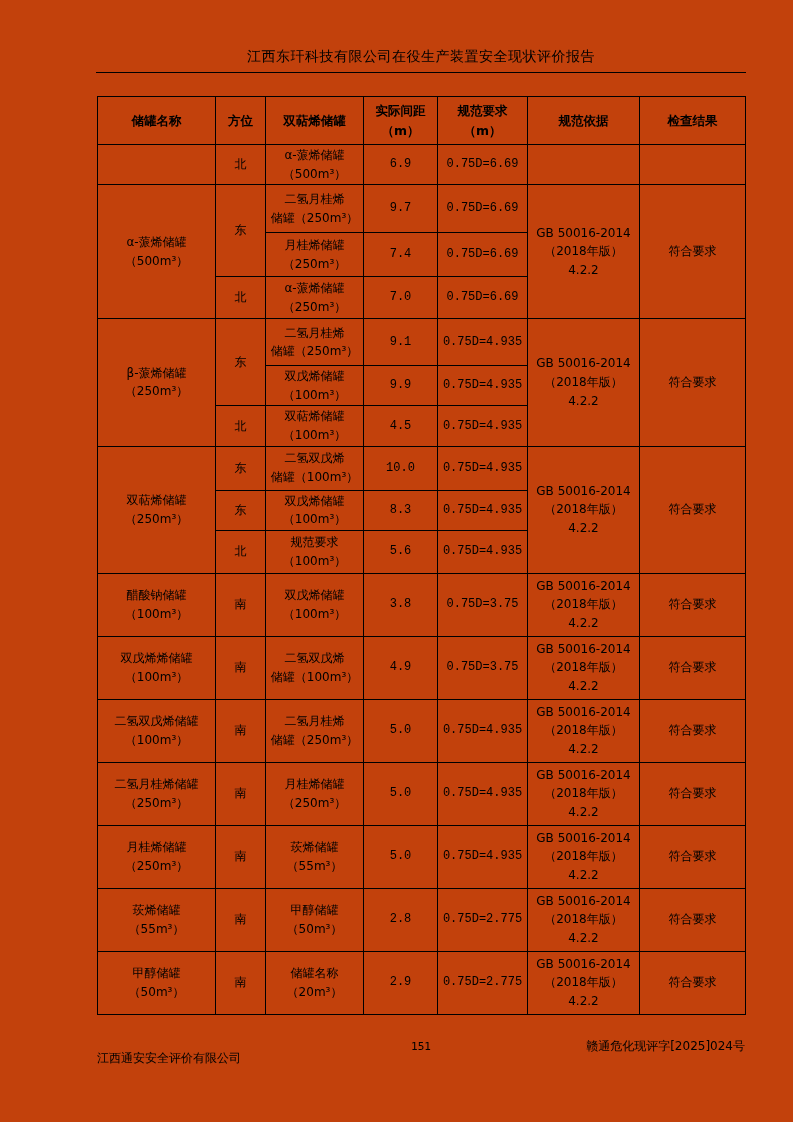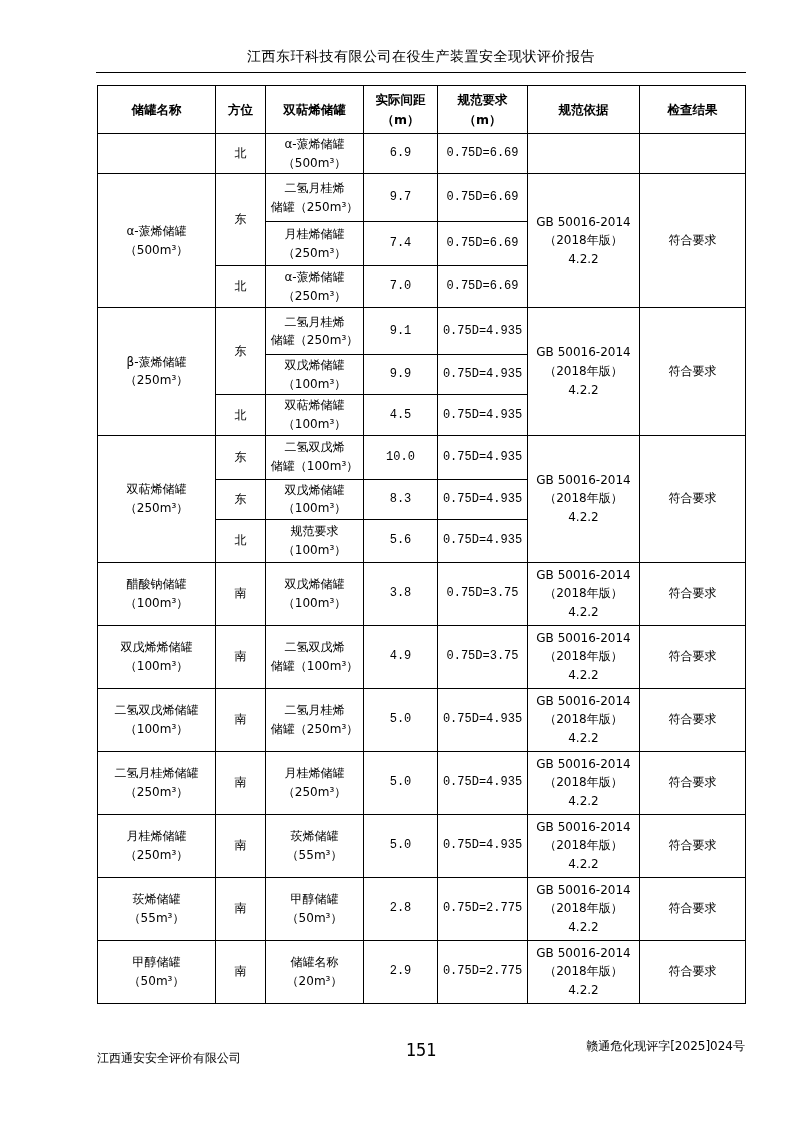--- a/index.html
+++ b/index.html
@@ -1,40 +1,40 @@
 <!DOCTYPE html>
 <html><head>
 <meta charset="utf-8">
 <style>
   * { margin:0; padding:0; box-sizing:border-box; }
   html,body { background:#e8e8e8; }
   .page {
     position:relative;
     width:793px; height:1122px;
     margin:0 auto;
-    background:#ffffff;
+    background:#c2410c;
     font-family:"DejaVu Sans","Liberation Sans",sans-serif;
     color:#000;
   }
   .doc-header {
     position:absolute;
     top:48px; left:96px; width:650px;
     text-align:center;
     font-size:14px;
     letter-spacing:0.5px;
   }
   .header-rule {
     position:absolute;
     top:72px; left:96px; width:650px;
     border:none;
     border-top:1.6px solid #000;
   }
   table.report {
     position:absolute;
-    top:85px; left:97px;
+    top:96px; left:97px;
     width:648px;
     border-collapse:collapse;
     table-layout:fixed;
   }
   table.report th, table.report td {
     border:1px solid #000;
     text-align:center;
     vertical-align:middle;
     font-size:12px;
     line-height:1.55;
@@ -49,21 +49,21 @@
   }
   td.c-actual, td.c-req { font-size:11.5px; font-family:Liberation Mono, monospace; }
   td.c-basis { font-size:11.5px; }
   .footer {
     position:absolute;
     top:1038px; left:97px; width:648px;
     height:20px;
     font-size:12px;
   }
   .footer .f-left { position:absolute; left:0; top:0;margin-top:12px; }
-  .footer .f-center { position:absolute; left:0; right:0; top:2px; text-align:center; font-size:17px;
+  .footer .f-center { position:absolute; left:0; right:0; top:2px; text-align:center; font-size:11px;
     font-family:"DejaVu Sans Mono","Liberation Mono",monospace; }
   .footer .f-right { position:absolute; right:0; top:0;margin-left:13px; }
 </style>
 </head>
 <body>
 
 <div class="page">
 
   <div class="doc-header">江西东玕科技有限公司在役生产装置安全现状评价报告</div>
   <hr class="header-rule">

